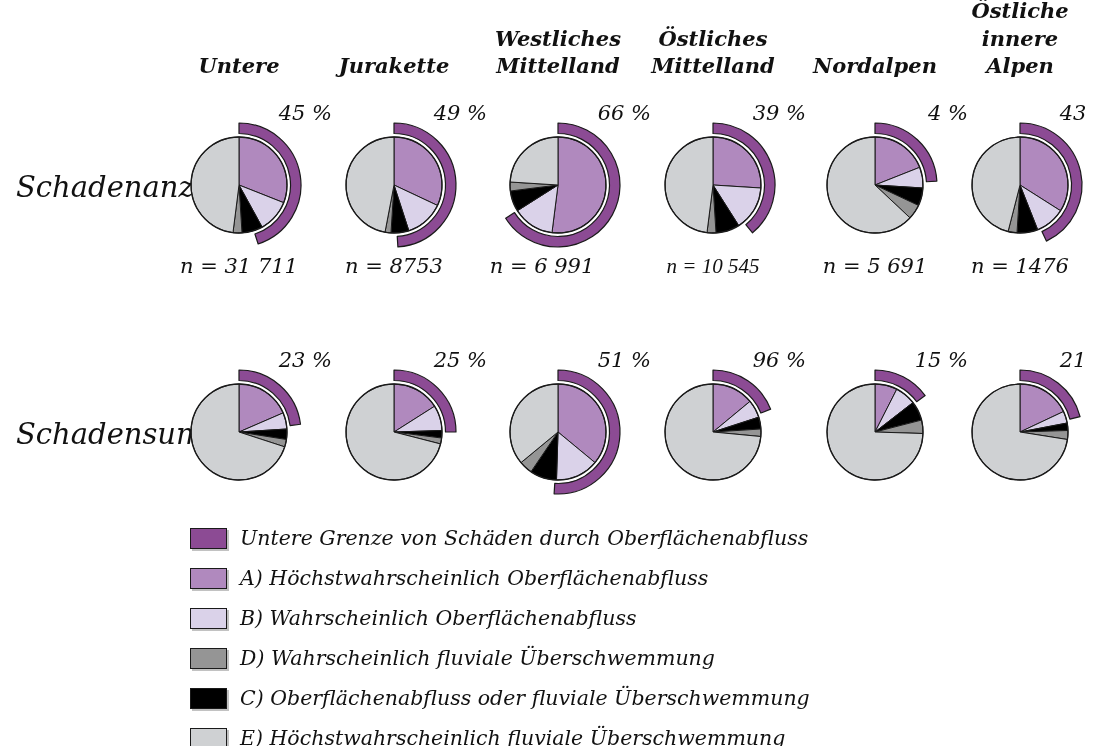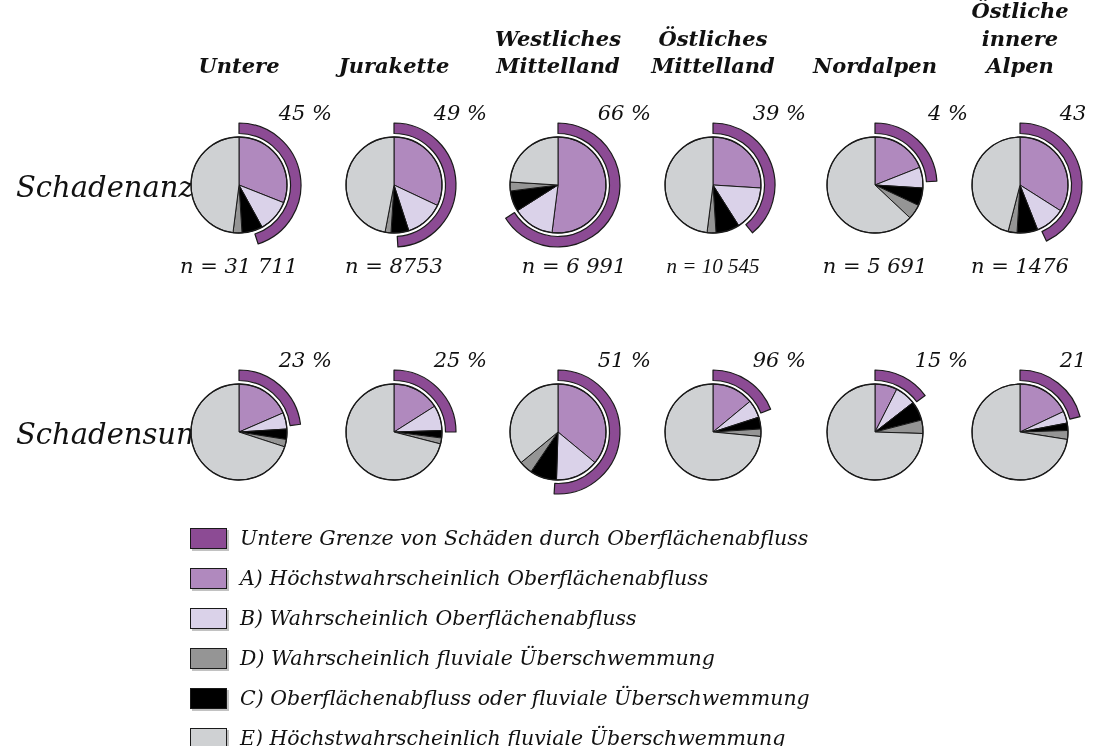--- a/index.html
+++ b/index.html
@@ -96,21 +96,21 @@
       <svg width="140" height="140" viewBox="0 0 140 140" class="pie-svg" style="left: 488px; top: 115px;">
         <path d="M 70 70 L 70 22 A 48 48 0 1 1 63.984004788913396 117.62150566309494 Z" fill="#B089BE" stroke="#1a1a1a" stroke-width="1" stroke-linejoin="round"></path>
         <path d="M 70 70 L 63.984004788913396 117.62150566309494 A 48 48 0 0 1 29.472259575903266 95.71968615899182 Z" fill="#DAD2E9" stroke="#1a1a1a" stroke-width="1" stroke-linejoin="round"></path>
         <path d="M 70 70 L 29.472259575903266 95.71968615899182 A 48 48 0 0 1 22.378494336905064 76.01599521108658 Z" fill="#000000" stroke="#1a1a1a" stroke-width="1" stroke-linejoin="round"></path>
         <path d="M 70 70 L 22.378494336905064 76.01599521108658 A 48 48 0 0 1 22.09471703544297 66.98605506259294 Z" fill="#959595" stroke="#1a1a1a" stroke-width="1" stroke-linejoin="round"></path>
         <path d="M 70 70 L 22.09471703544297 66.98605506259294 A 48 48 0 0 1 69.99916224195908 22.000000007310817 Z" fill="#CFD1D3" stroke="#1a1a1a" stroke-width="1" stroke-linejoin="round"></path>
         <circle cx="70" cy="70" r="48" fill="none" stroke="#1a1a1a" stroke-width="1.3"></circle>
         <path d="M 70 8 A 62 62 0 1 1 17.651668618875078 103.22126128869782 L 26.517111836646237 97.59507994141835 A 51.5 51.5 0 1 0 70 18.5 Z" fill="#8C4B94" stroke="#1a1a1a" stroke-width="1.2" stroke-linejoin="round"></path>
       </svg>
       <div class="pct" style="left: 531px; top: 101px;">66 %</div>
-      <div class="nlab" style="left: 488px; top: 254px;">n = 6 991</div>
+      <div class="nlab" style="left: 456px; top: 254px;">n = 6 991</div>
       <svg width="140" height="140" viewBox="0 0 140 140" class="pie-svg" style="left: 643px; top: 115px;">
         <path d="M 70 70 L 70 22 A 48 48 0 0 1 117.90528296455703 73.01394493740705 Z" fill="#B089BE" stroke="#1a1a1a" stroke-width="1" stroke-linejoin="round"></path>
         <path d="M 70 70 L 117.90528296455703 73.01394493740705 A 48 48 0 0 1 95.71968615899182 110.52774042409673 Z" fill="#DAD2E9" stroke="#1a1a1a" stroke-width="1" stroke-linejoin="round"></path>
         <path d="M 70 70 L 95.71968615899182 110.52774042409673 A 48 48 0 0 1 73.013944937407 117.90528296455703 Z" fill="#000000" stroke="#1a1a1a" stroke-width="1" stroke-linejoin="round"></path>
         <path d="M 70 70 L 73.013944937407 117.90528296455703 A 48 48 0 0 1 63.984004788913374 117.62150566309494 Z" fill="#959595" stroke="#1a1a1a" stroke-width="1" stroke-linejoin="round"></path>
         <path d="M 70 70 L 63.984004788913374 117.62150566309494 A 48 48 0 0 1 69.99916224195908 22.000000007310817 Z" fill="#CFD1D3" stroke="#1a1a1a" stroke-width="1" stroke-linejoin="round"></path>
         <circle cx="70" cy="70" r="48" fill="none" stroke="#1a1a1a" stroke-width="1.3"></circle>
         <path d="M 70 8 A 62 62 0 0 1 109.52028736441878 117.77182105209893 L 102.82733547205753 109.68143200295313 A 51.5 51.5 0 0 0 70 18.5 Z" fill="#8C4B94" stroke="#1a1a1a" stroke-width="1.2" stroke-linejoin="round"></path>
       </svg>
       <div class="pct" style="left: 686px; top: 101px;">39 %</div>

